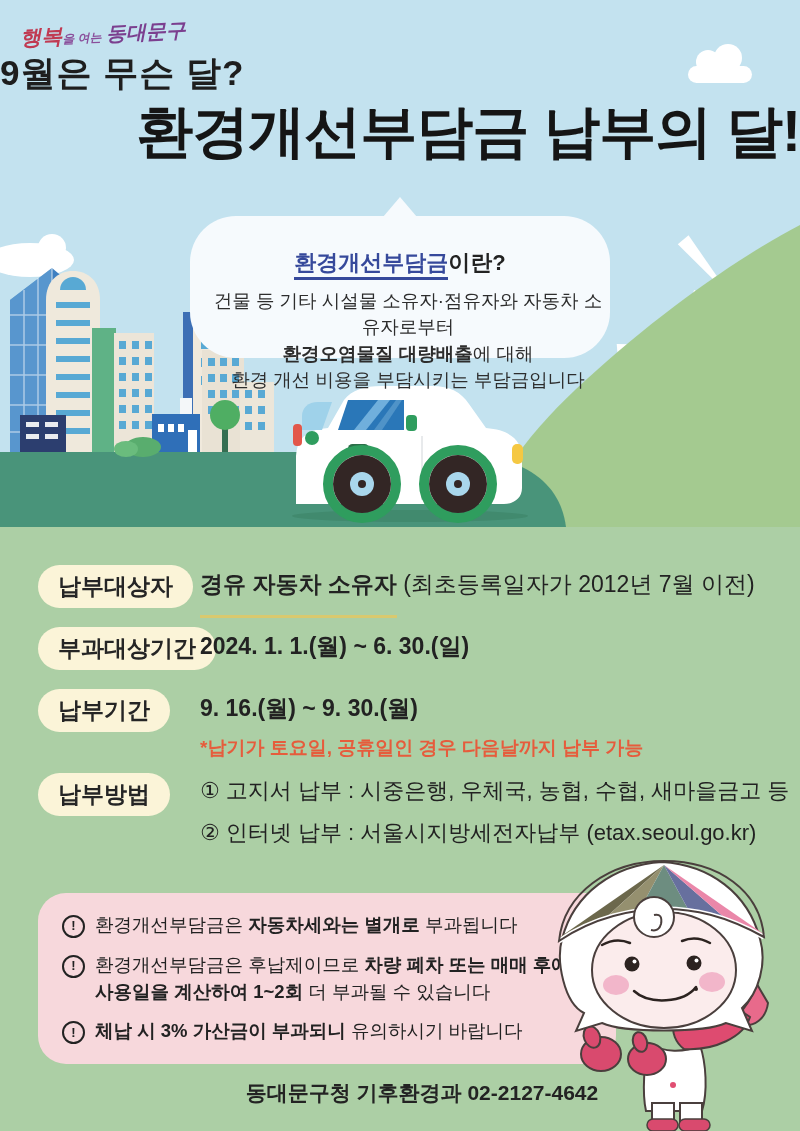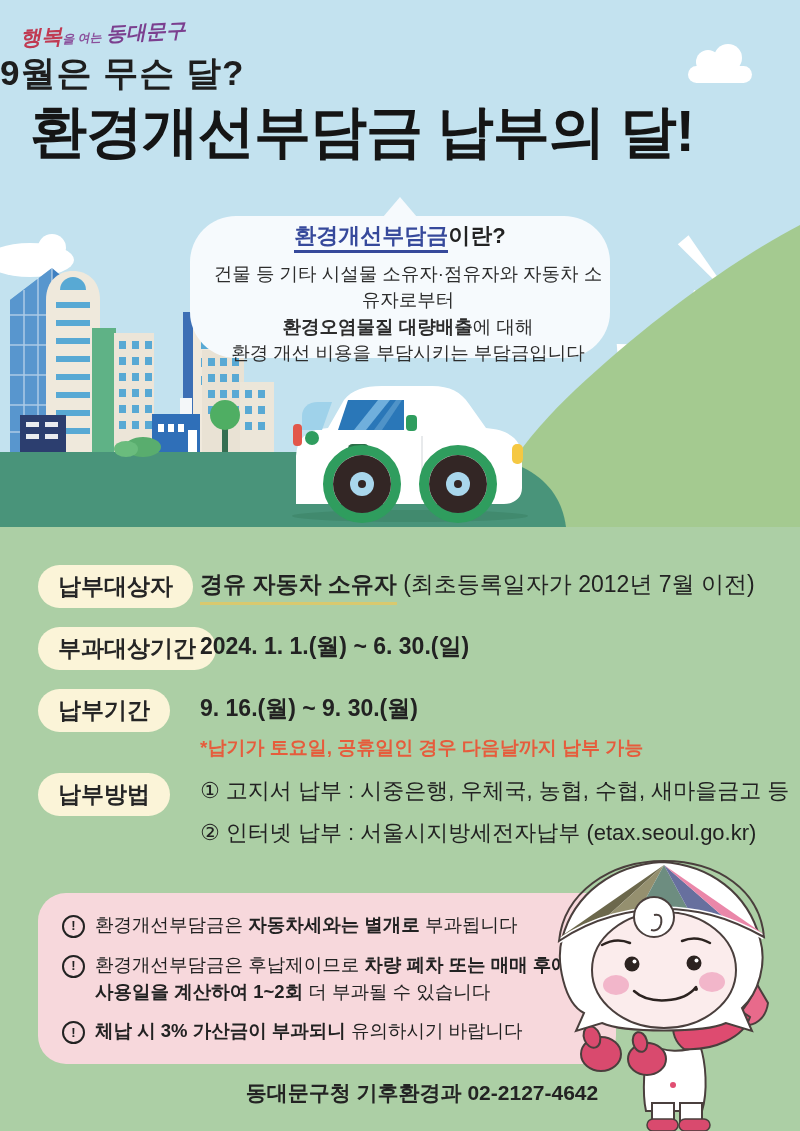--- a/index.html
+++ b/index.html
@@ -8,42 +8,42 @@
   .poster{position:absolute;inset:0;}
 
   
   .sky{position:absolute;left:0;top:0;width:800px;height:527px;background:#c3e2ef;}
   .logo{position:absolute;left:20px;top:20px;transform:rotate(-3deg);white-space:nowrap;}
   .logo .l1{font-size:21px;font-weight:900;font-style:italic;color:#c03a52;}
   .logo .l2{font-size:12px;font-weight:700;font-style:italic;color:#8a4f9b;}
   .logo .l3{font-size:20px;font-weight:900;font-style:italic;color:#7b3f8f;}
   .subtitle{position:absolute;left:0;right:0;top:50px;text-align:left;
             font-size:35px;font-weight:600;color:#1e1e1e;letter-spacing:1px;}
-  .main-title{position:absolute;left:0;right:0;top:94px;text-align:left;
-              font-size:57px;font-weight:900;color:#151515;letter-spacing:-1px;padding-left:30px;}
+  .main-title{position:absolute;left:0;right:0;top:94px;text-align:right;
+              font-size:57px;font-weight:900;color:#151515;letter-spacing:-1px;}
   .scene{position:absolute;left:0;top:0;width:800px;height:527px;}
 
   
   .bubble{position:absolute;left:190px;top:216px;width:420px;height:142px;
           background:#f6fafd;border-radius:46px;text-align:center;z-index:5;}
   .bubble:before{content:"";position:absolute;top:-19px;left:50%;margin-left:-17px;
           border-left:17px solid transparent;border-right:17px solid transparent;
           border-bottom:20px solid #f6fafd;}
-  .bubble-title{margin-top:5px;font-size:22px;font-weight:800;color:#222;}
+  .bubble-title{margin-top:32px;font-size:22px;font-weight:800;color:#222;}
   .bubble-title .em{color:#36499b;border-bottom:3px solid #36499b;padding-bottom:2px;}
   .bubble-body{margin-top:10px;font-size:18.5px;line-height:1.42;color:#2d2d2d;font-weight:500;margin-left:16px;}
   .bld{font-weight:800;}
 
   
   .content{position:absolute;left:0;top:527px;width:800px;height:604px;background:#accfa5;}
   .badge{position:absolute;display:inline-block;background:#fbf4d8;border-radius:24px;
          padding:6px 20px;font-size:23px;font-weight:800;color:#252525;}
   .val{position:absolute;left:200px;font-size:23px;font-weight:700;color:#222;white-space:nowrap;}
   .val .reg{font-weight:500;}
-  .val .und{border-bottom:3px solid #d9c96f;padding-bottom:5px;}
+  .val .und{border-bottom:3px solid #d9c96f;padding-bottom:18px;}
   .note{position:absolute;left:200px;font-size:19px;font-weight:700;color:#e65c3c;white-space:nowrap;}
   .method{position:absolute;left:200px;font-size:22px;font-weight:500;color:#222;white-space:nowrap;}
   .method .bld{font-weight:400;text-align:right;}
   .pill-pink{position:absolute;left:38px;display:inline-block;background:#f3a5ba;border-radius:24px;
          padding:6px 22px;font-size:24px;font-weight:800;color:#232323;}
   .notice-box{position:absolute;left:38px;top:366px;width:530px;min-height:132px;
          background:#f7d8dc;border-radius:28px;padding:19px 24px;box-sizing:content-box;}
   .notice-item{display:flex;align-items:flex-start;margin-bottom:13px;
          font-size:18.5px;line-height:1.45;color:#222;font-weight:500;}
   .notice-item:last-child{margin-bottom:0;}

